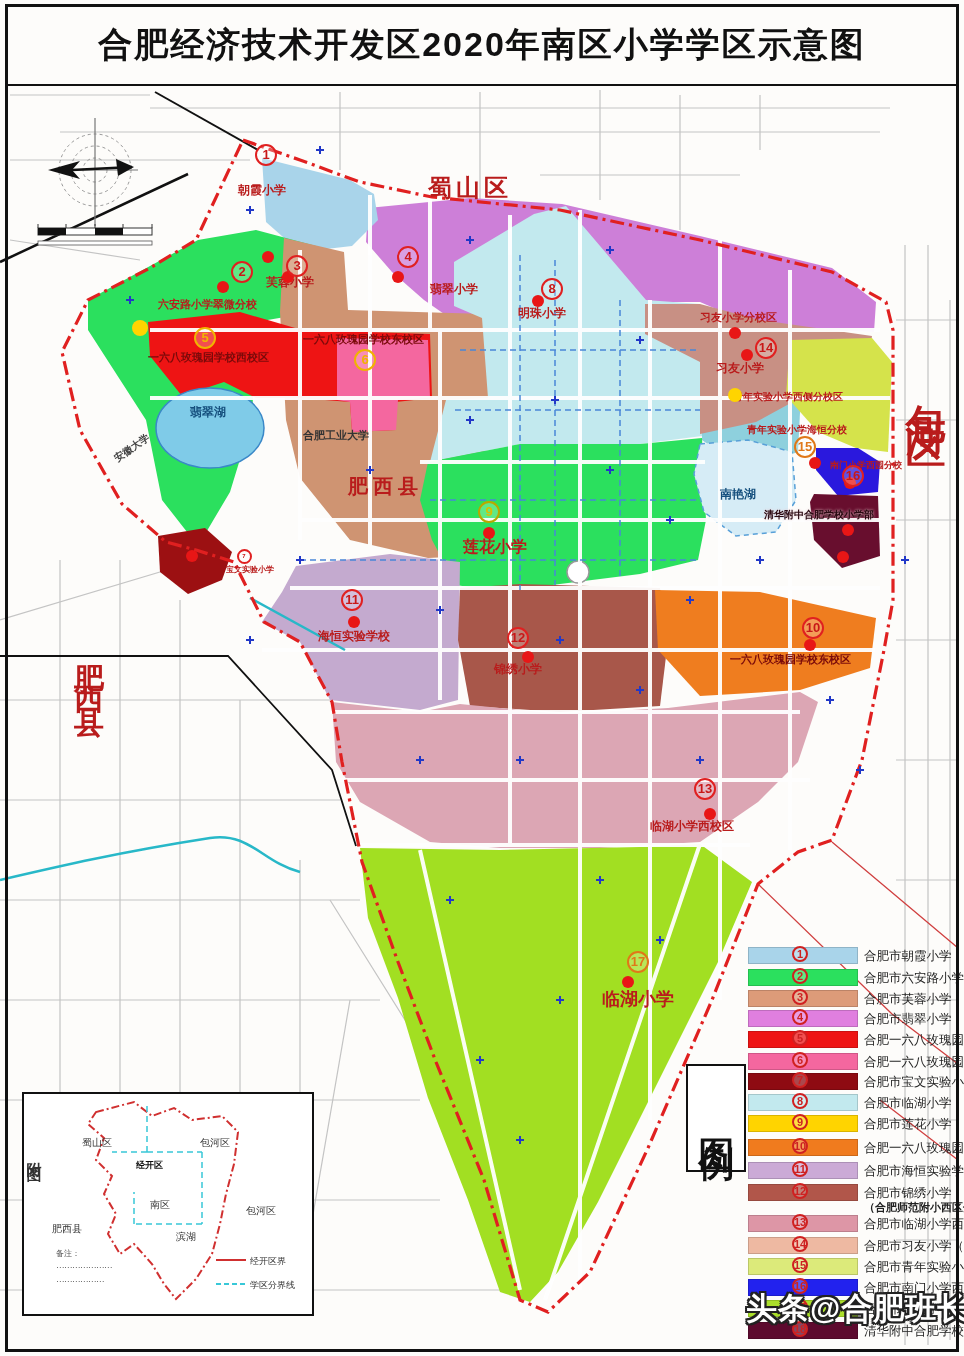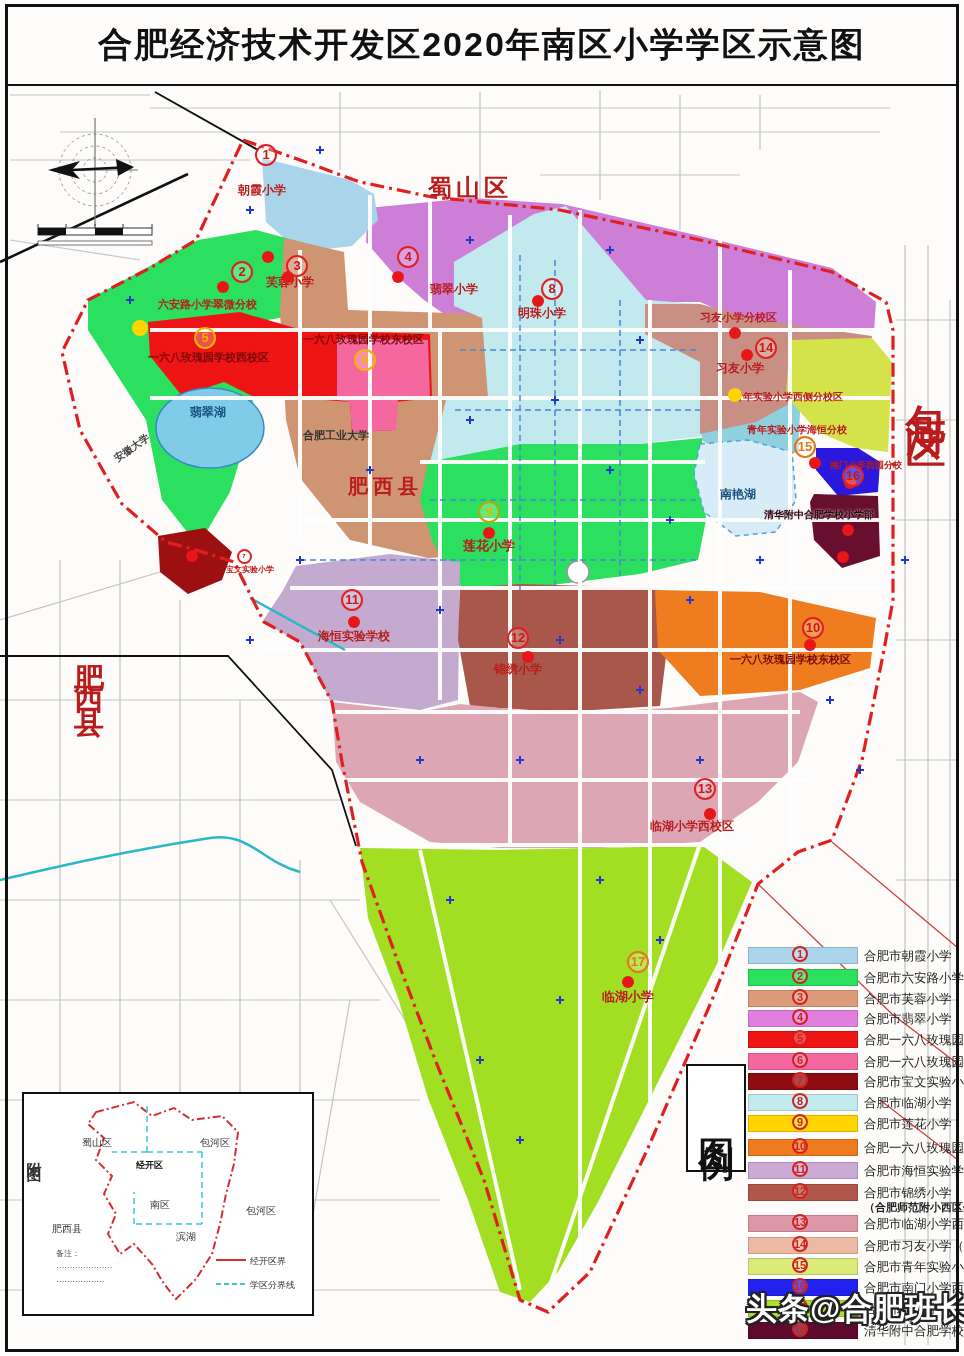--- a/index.html
+++ b/index.html
@@ -268,28 +268,28 @@
       <div class="maplabel" style="left: 158px; top: 299px; font-size: 11px;">六安路小学翠微分校</div>
       <div class="maplabel" style="left: 266px; top: 276px; font-size: 12px;">芙蓉小学</div>
       <div class="maplabel" style="left: 382px; top: 283px; font-size: 12px; margin-left: 48px;">翡翠小学</div>
       <div class="maplabel" style="left: 148px; top: 352px; font-size: 11px; color: rgb(122, 10, 10);">一六八玫瑰园学校西校区</div>
       <div class="maplabel" style="left: 303px; top: 334px; font-size: 11px; color: rgb(122, 10, 10);">一六八玫瑰园学校东校区</div>
       <div class="maplabel" style="left: 518px; top: 307px; font-size: 12px;">明珠小学</div>
       <div class="maplabel" style="left: 700px; top: 312px; font-size: 11px;">习友小学分校区</div>
       <div class="maplabel" style="left: 716px; top: 362px; font-size: 12px;">习友小学</div>
       <div class="maplabel" style="left: 733px; top: 392px; font-size: 10px;">青年实验小学西侧分校区</div>
       <div class="maplabel" style="left: 747px; top: 425px; font-size: 10px;">青年实验小学海恒分校</div>
-      <div class="maplabel" style="left: 463px; top: 539px; font-size: 13px; text-align: center;">莲花小学</div>
+      <div class="maplabel" style="left: 463px; top: 539px; font-size: 16px; text-align: center;">莲花小学</div>
       <div class="maplabel" style="left: 830px; top: 461px; font-size: 9px;">南门小学西园分校</div>
       <div class="maplabel" style="left: 764px; top: 510px; font-size: 10px; color: rgb(42, 10, 18); text-shadow: rgb(232, 200, 208) 0px 0px 3px;">清华附中合肥学校小学部</div>
       <div class="maplabel" style="left: 318px; top: 630px; font-size: 12px;">海恒实验学校</div>
       <div class="maplabel" style="left: 494px; top: 663px; font-size: 12px;">锦绣小学</div>
       <div class="maplabel" style="left: 730px; top: 654px; font-size: 11px; color: rgb(122, 10, 10);">一六八玫瑰园学校东校区</div>
       <div class="maplabel" style="left: 650px; top: 820px; font-size: 12px;">临湖小学西校区</div>
-      <div class="maplabel" style="left: 602px; top: 990px; font-size: 13px;">临湖小学</div>
+      <div class="maplabel" style="left: 602px; top: 990px; font-size: 18px;">临湖小学</div>
       <div class="maplabel" style="left: 226px; top: 566px; font-size: 8px;">宝文实验小学</div>
       <div class="maplabel" style="left: 190px; top: 406px; font-size: 12px; color: rgb(22, 80, 126);">翡翠湖</div>
       <div class="maplabel" style="left: 720px; top: 488px; font-size: 12px; color: rgb(22, 80, 126);">南艳湖</div>
       <div class="maplabel" style="left: 303px; top: 430px; font-size: 11px; color: rgb(51, 51, 51);">合肥工业大学</div>
       <div class="maplabel" style="left: 112px; top: 443px; font-size: 10px; color: rgb(68, 68, 68); transform: rotate(-35deg);">安徽大学</div>
       <div class="badge" style="left: 255px; top: 144px; width: 22px; height: 22px; border: 2.5px solid rgb(224, 32, 32); color: rgb(200, 24, 24); font-size: 13px; line-height: 17px;">1</div>
       <div class="badge" style="left: 231px; top: 261px; width: 22px; height: 22px; border: 2.5px solid rgb(224, 32, 32); color: rgb(200, 24, 24); font-size: 13px; line-height: 17px;">2</div>
       <div class="badge" style="left: 286px; top: 255px; width: 22px; height: 22px; border: 2.5px solid rgb(224, 32, 32); color: rgb(200, 24, 24); font-size: 13px; line-height: 17px;">3</div>
       <div class="badge" style="left: 397px; top: 246px; width: 22px; height: 22px; border: 2.5px solid rgb(224, 32, 32); color: rgb(200, 24, 24); font-size: 13px; line-height: 17px;">4</div>
       <div class="badge" style="left: 194px; top: 327px; width: 22px; height: 22px; border: 2.5px solid rgb(240, 180, 0); color: rgb(240, 180, 0); font-size: 13px; line-height: 17px;">5</div>

